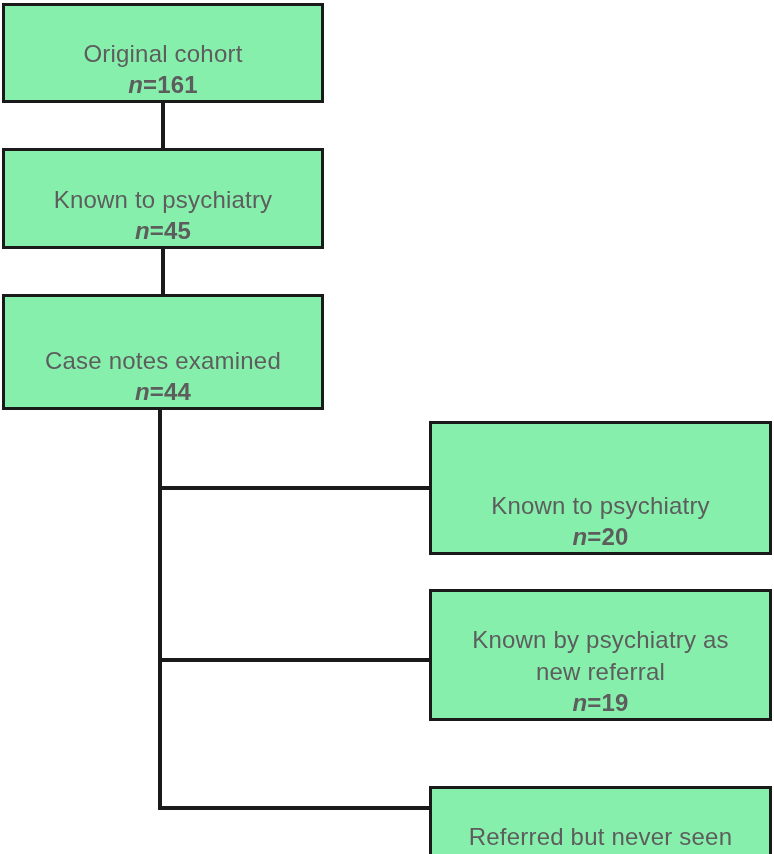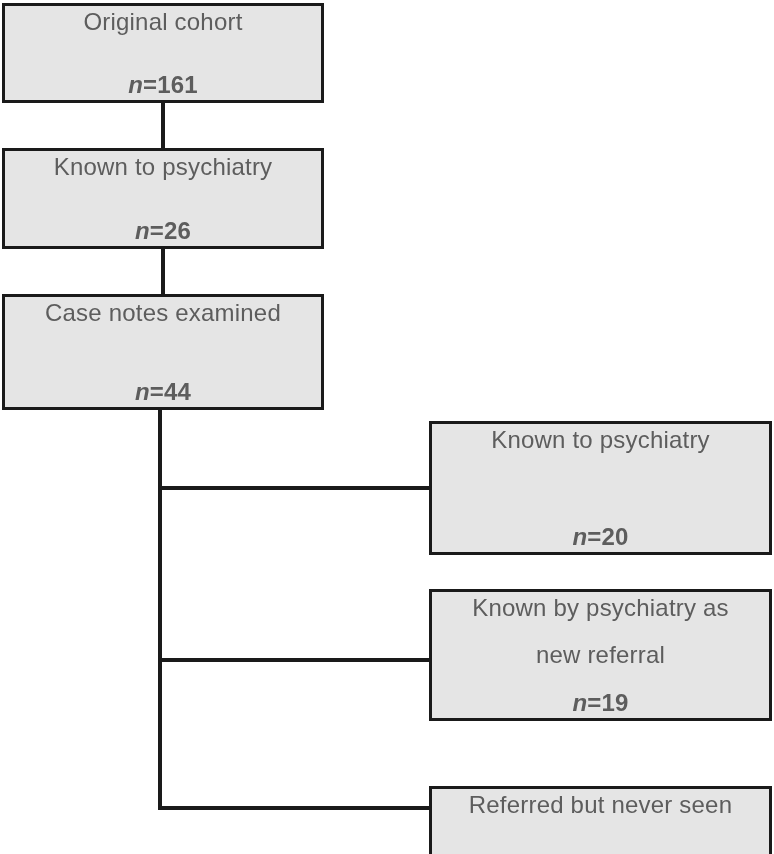--- a/index.html
+++ b/index.html
@@ -14,26 +14,26 @@
   #flowchart {
     position: relative;
     width: 774px;
     height: 854px;
     background: #ffffff;
     overflow: hidden;
   }
   .node {
     position: absolute;
     box-sizing: border-box;
-    background: #e5e5e5;
+    background: #86efac;
     border: 3px solid #1a1a1a;
     display: flex;
     flex-direction: column;
     align-items: center;
-    justify-content: space-between;
+    justify-content: flex-end;
     text-align: center;
     color: #5d5d5d;
     line-height: 1.30;
     letter-spacing: 0.2px;
   }
   .node .line {
     display: block;
     font-size: 24px;
     font-weight: 400;
     white-space: nowrap;
@@ -86,21 +86,21 @@
   <div class="connector h" id="conn-h2"></div>
   <div class="connector h" id="conn-h3"></div>
 
   <div class="node" id="node-original">
     <span class="line">Original cohort</span>
     <span class="count"><i class="italic-n">n</i><span>=</span><span>161</span></span>
   </div>
 
   <div class="node" id="node-known">
     <span class="line">Known to psychiatry</span>
-    <span class="count"><i class="italic-n">n</i><span>=</span><span>26</span></span>
+    <span class="count"><i class="italic-n">n</i><span>=</span><span>45</span></span>
   </div>
 
   <div class="node" id="node-casenotes">
     <span class="line">Case notes examined</span>
     <span class="count"><i class="italic-n">n</i><span>=</span><span>44</span></span>
   </div>
 
   <div class="node" id="node-known-before">
     <span class="line">Known to psychiatry</span>
     <span class="count"><i class="italic-n">n</i><span>=</span><span>20</span></span>

